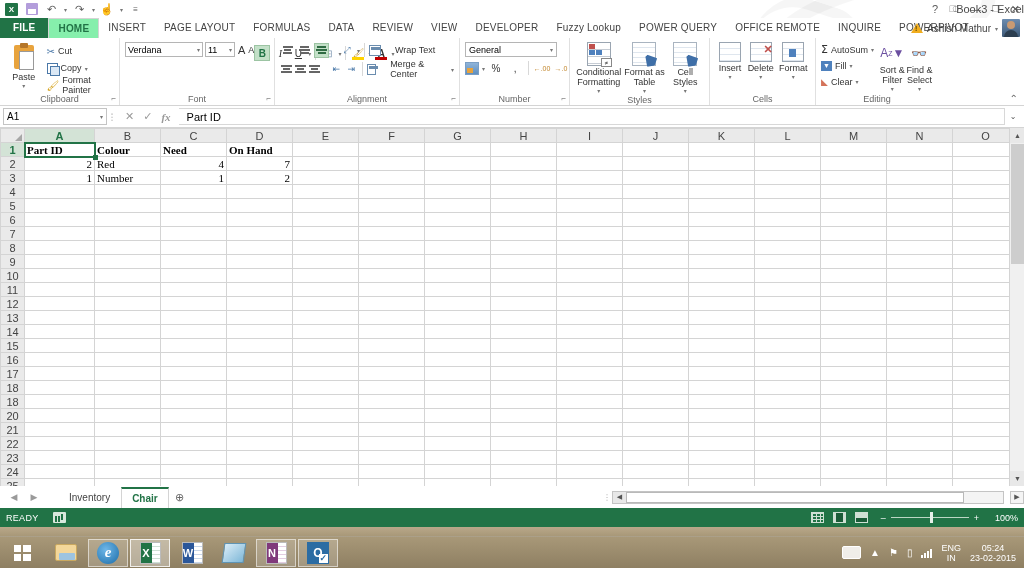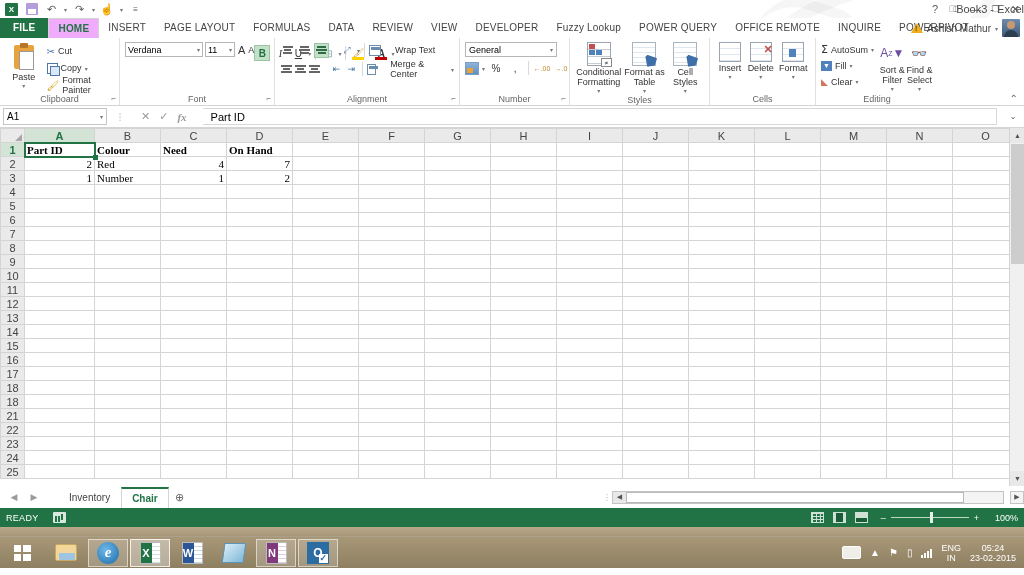--- a/index.html
+++ b/index.html
@@ -46,21 +46,21 @@
   
   .tabbar { position: relative; height: 20px; display: flex; align-items: flex-end; background: #fff; }
   .tab-file {
     background: #217346; color: #fff; font-size: 10px; font-weight: bold;
     padding: 0 13px; height: 20px; line-height: 20px; letter-spacing: .2px;
   }
   .tab {
     font-size: 10px; color: #444; padding: 0 9px; height: 20px; line-height: 20px;
     white-space: nowrap; letter-spacing: .2px;
   }
-  .tab.active { background: #f0abfc; color: #217346; font-weight: bold; border: 1px solid #d4d4d4; border-bottom: none; }
+  .tab.active { background: #86efac; color: #217346; font-weight: bold; border: 1px solid #d4d4d4; border-bottom: none; }
   .user-area { position: absolute; right: 4px; bottom: 0; display: flex; align-items: center; gap: 4px; height: 20px; }
   .warn-tri { width: 0; height: 0; border-left: 6px solid transparent; border-right: 6px solid transparent;
               border-bottom: 10px solid #f0ad1e; position: relative; }
   .warn-tri:after { content:"!"; position:absolute; left:-2px; top:2px; font-size:7px; color:#5a4000; font-weight:bold; }
   .user-name { font-size: 10px; color: #444; }
   .avatar { width: 18px; height: 18px; background: linear-gradient(#6c8cb0,#3e5a78); border-radius: 1px; position: relative; overflow: hidden; }
   .avatar:before { content:""; position:absolute; left:5px; top:2px; width:8px; height:8px; border-radius:50%; background:#c89a73; }
   .avatar:after { content:""; position:absolute; left:2px; top:11px; width:14px; height:8px; border-radius:7px 7px 0 0; background:#2c3e50; }
 
   
@@ -122,21 +122,21 @@
   .cellop-ic { width: 22px; height: 20px; position: relative; }
   .cellop-ic .grid { position:absolute; inset:0; border:1px solid #9aa5b1;
                      background: repeating-linear-gradient(#fff 0 5px,#dfe6ee 5px 6px); }
 
   .esmall { display: flex; align-items: center; gap: 3px; font-size: 9px; color: #333; height: 15px; }
   .sigma { font-family:"DejaVu Sans", sans-serif; font-size: 11px; color:#333; }
 
   .collapse-ribbon { position:absolute; right:6px; bottom: 1px; font-size: 10px; color: #666; }
 
   
-  .fbar { height: 22px; display: flex; align-items: center; gap: 8px; background: #fff;
+  .fbar { height: 22px; display: flex; align-items: center; gap: 0; background: #fff;
           border-bottom: 1px solid #d4d4d4; padding: 0 3px; }
   .namebox { width: 104px; height: 17px; border: 1px solid #c4c4c4; background:#fff; font-size: 10px;
              display: flex; align-items: center; justify-content: space-between; padding: 0 3px; }
   .fdots { width: 10px; text-align: center; font-size: 9px; color: #999; }
   .fbtns { display: flex; align-items: center; gap: 9px; padding: 0 8px; }
   .fbtns span { font-size: 11px; color: #9a9a9a; }
   .fxi { font-style: italic; font-family: "Liberation Serif", serif; font-weight: bold; color: #555; }
   .finput { flex: 1; height: 17px; border: 1px solid #d8d8d8; border-left: none; background: #fff;
             font-size: 11px; display: flex; align-items: center; padding-left: 8px; color: #000; }
   .fdrop { width: 16px; text-align: center; font-size: 8px; color: #555; }
@@ -884,20 +884,38 @@
             <td class="cell"></td>
             <td class="cell"></td>
             <td class="cell"></td>
             <td class="cell"></td>
             <td class="cell"></td>
             <td class="cell"></td>
             <td class="cell"></td>
           </tr>
           <tr>
             <th class="rowh">18</th>
+            <td class="cell"></td>
+            <td class="cell"></td>
+            <td class="cell"></td>
+            <td class="cell"></td>
+            <td class="cell"></td>
+            <td class="cell"></td>
+            <td class="cell"></td>
+            <td class="cell"></td>
+            <td class="cell"></td>
+            <td class="cell"></td>
+            <td class="cell"></td>
+            <td class="cell"></td>
+            <td class="cell"></td>
+            <td class="cell"></td>
+            <td class="cell"></td>
+          </tr>
+          <tr>
+            <th class="rowh">20</th>
             <td class="cell"></td>
             <td class="cell"></td>
             <td class="cell"></td>
             <td class="cell"></td>
             <td class="cell"></td>
             <td class="cell"></td>
             <td class="cell"></td>
             <td class="cell"></td>
             <td class="cell"></td>
             <td class="cell"></td>

